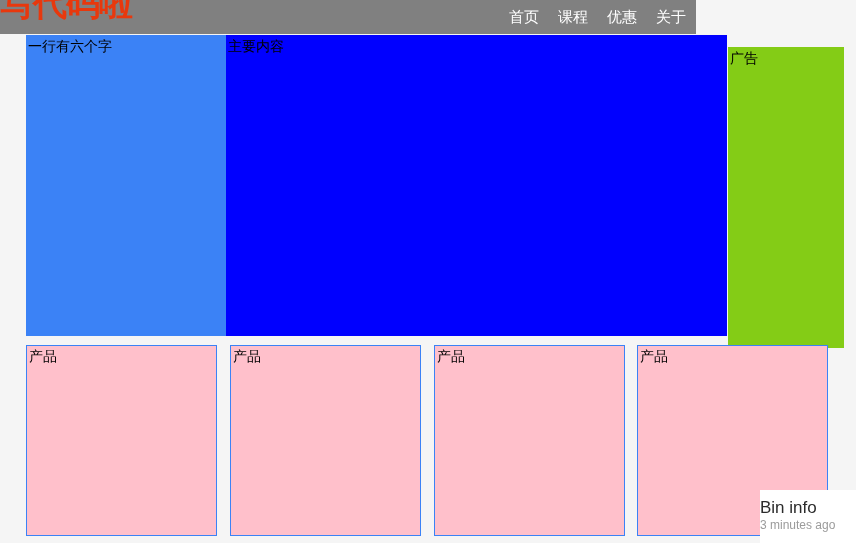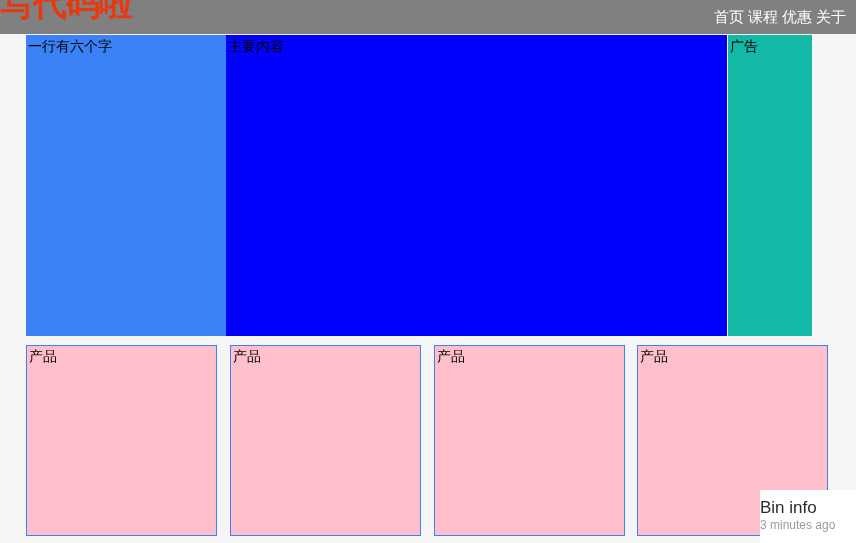--- a/index.html
+++ b/index.html
@@ -13,21 +13,21 @@
     font-family: "Liberation Sans", "DejaVu Sans", sans-serif;
     overflow: hidden;
     position: relative;
   }
 
   
   #header {
     position: absolute;
     left: 0;
     top: 0;
-    width: 856px;
+    width: 696px;
     height: 34px;
     background: #808080;
     overflow: hidden;
   }
   #logo {
     position: absolute;
     left: 0px;
     top: -14px;
     font-size: 34px;
     font-weight: bold;
@@ -37,21 +37,21 @@
     white-space: nowrap;
     font-family: "DejaVu Sans", "Liberation Sans", sans-serif;
   }
   #nav {
     position: absolute;
     right: 10px;
     top: 0;
     height: 34px;
     display: flex;
     align-items: center;
-    gap: 4px;
+    gap: 19px;
   }
   #nav .nav-item {
     color: #ffffff;
     font-size: 15px;
     line-height: 34px;
     white-space: nowrap;
     font-family: "DejaVu Sans", "Liberation Sans", sans-serif;
   }
 
   
@@ -78,24 +78,24 @@
   }
   #panel-main {
     left: 226px;
     top: 35px;
     width: 501px;
     height: 301px;
     background: #0000ff;
   }
   #panel-ad {
     left: 728px;
-    top: 35px;
-    width: 84px;
+    top: 47px;
+    width: 116px;
     height: 301px;
-    background: #14b8a6;
+    background: #84cc16;
   }
 
   
   #products {
     position: absolute;
     left: 26px;
     top: 345px;
     width: 802px;
     height: 191px;
   }

